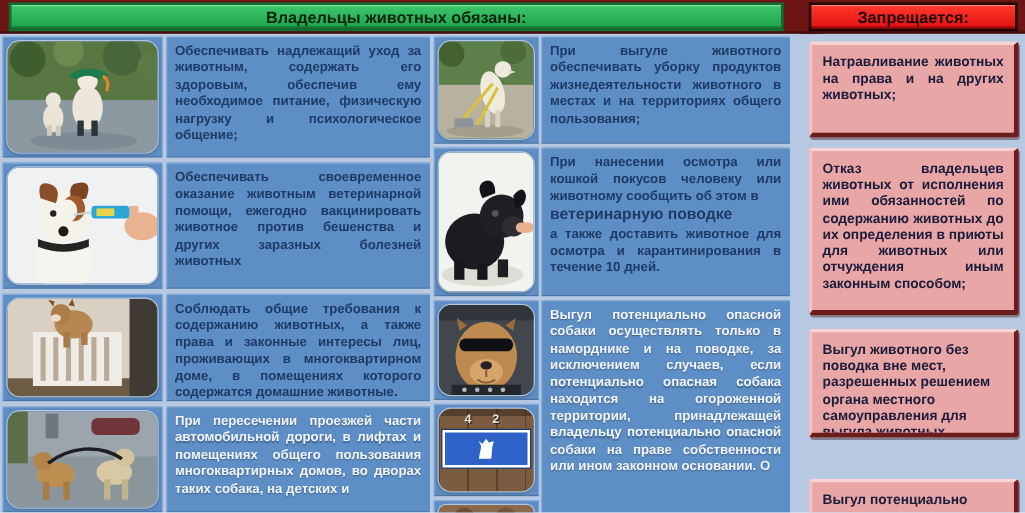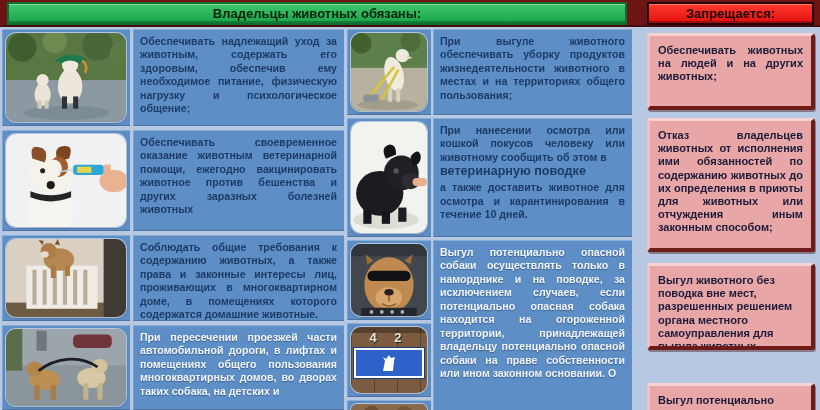--- a/index.html
+++ b/index.html
@@ -32,21 +32,21 @@
   .pink-box{background:#e9a6a6;border-style:solid;border-width:3px 4px 4px 3px;border-color:#f7d3d3 #6e1c1a #6e1c1a #f2c2c2;
     border-radius:3px;box-shadow:1px 2px 0 rgba(60,10,10,.4);padding:8px 8px;color:#1b1b3a;
     font-weight:bold;font-size:11px;line-height:1.2;overflow:hidden;}
   .pink-box.just{text-align:justify;}
 
   
   .p8{background:#7b5c41;border-radius:10px;}
   .p8 .wood{position:absolute;inset:0;background:
      repeating-linear-gradient(90deg, rgba(0,0,0,.28) 0 1px, rgba(255,255,255,0) 1px 23px),
      linear-gradient(rgba(0,0,0,.30) 0 6px, rgba(0,0,0,0) 6px);}
-  .door-number{position:relative;margin-top:3px;text-align:center;color:#e9e4da;font-size:13px;font-weight:bold;
+  .door-number{position:relative;margin-top:3px;text-align:center;color:#e9e4da;font-size:10px;font-weight:bold;
      letter-spacing:7px;text-shadow:1px 1px 0 rgba(0,0,0,.6);}
   .blue-sign{position:relative;margin:3px 3px 0 3px;background:#2e62c8;border:2px solid #ffffff;
      box-shadow:0 0 0 1px #1a3a7a;display:flex;align-items:center;padding:1px 1px;height:30px;box-sizing:border-box;}
   .sign-dog{width:16px;height:24px;flex:0 0 auto;}
   .sign-text{flex:1;color:#ffffff;font-weight:bold;font-size:6px;line-height:1.2;text-align:center;white-space:nowrap;overflow:hidden;}
   .sign-text .att{color:#ffe9a8;}
 </style>
 </head>
 <body>
 
@@ -246,18 +246,18 @@
   <div class="cell blue-cell blue-text" style="left:433px;top:29px;width:199px;height:86px;">При выгуле животного обеспечивать уборку продуктов жизнедеятельности животного в местах и на территориях общего пользования;</div>
 
   <div class="cell blue-cell blue-text" style="left:433px;top:118px;width:199px;height:119px;">
     <span>При нанесении осмотра или кошкой покусов человеку или животному сообщить об этом в</span>
     <span class="vet">ветеринарную поводке</span>
     <div class="post-line">а также доставить животное для осмотра и карантинирования в течение 10 дней.</div>
   </div>
 
   <div class="cell blue-cell blue-text light" style="left:433px;top:240px;width:199px;height:180px;">Выгул потенциально опасной собаки осуществлять только в наморднике и на поводке, за исключением случаев, если потенциально опасная собака находится на огороженной территории, принадлежащей владельцу потенциально опасной собаки на праве собственности или ином законном основании. О</div>
 
-  <div class="cell pink-box just" style="left:647px;top:33px;width:168px;height:77px;">Обеспечивать животных на людей и на других животных;</div>
+  <div class="cell pink-box just" style="left:647px;top:33px;width:168px;height:77px;">Натравливание животных на права и на других животных;</div>
   <div class="cell pink-box just" style="left:647px;top:118px;width:168px;height:134px;">Отказ владельцев животных от исполнения ими обязанностей по содержанию животных до их определения в приюты для животных или отчуждения иным законным способом;</div>
   <div class="cell pink-box" style="left:647px;top:263px;width:168px;height:87px;">Выгул животного без поводка вне мест, разрешенных решением органа местного самоуправления для выгула животных.</div>
   <div class="cell pink-box" style="left:647px;top:383px;width:168px;height:40px;">Выгул потенциально</div>
 
 </div>
 
 </body></html>

